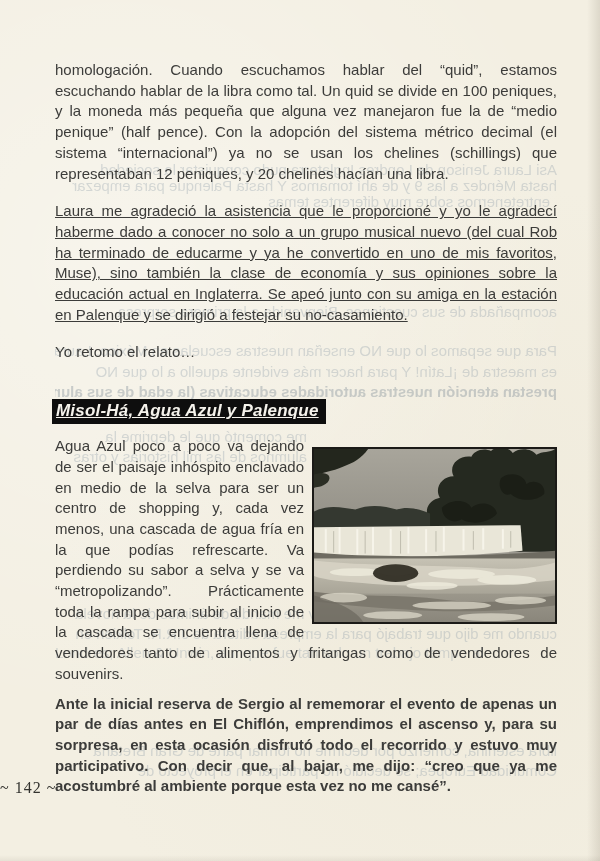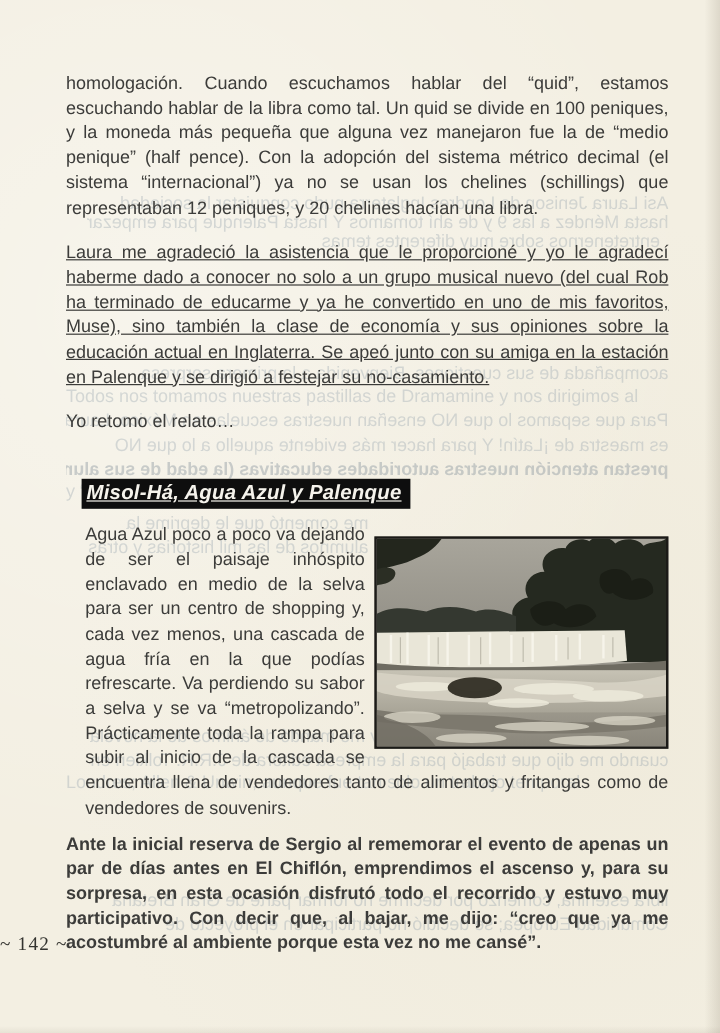--- a/index.html
+++ b/index.html
@@ -39,21 +39,21 @@
   .content{
     position:absolute;left:55px;top:60px;width:502px;z-index:2;
   }
   .content p{
     margin:0;
     font-size:15px;line-height:20.7px;
     text-align:justify;
   }
   .p2{margin-top:17px !important;text-decoration:underline;}
   .p3{margin-top:17px !important;text-align:right;}
-  .section{position:relative;margin-top:36px;padding-top:37px;margin-left:16px;}
+  .section{position:relative;margin-top:36px;padding-top:37px;}
   .heading{
     position:absolute;left:-3px;top:0;
     background:#0e0e0e;
     color:#f5f3ec;
     font-size:17px;font-weight:bold;font-style:italic;
     padding:2px 7px 3px 4px;
     margin:0;white-space:nowrap;
     letter-spacing:0.2px;
   }
   .heading span{text-decoration:underline;}
@@ -77,21 +77,20 @@
 </style>
 </head>
 <body>
 
 <div class="page">
 
   <div class="ghost mirror" style="top:160px;">Asi Laura Jenison de Londres Inglaterra pudo conquistar la sociedad</div>
   <div class="ghost mirror" style="top:176px;">hasta Méndez a las 9 y de ahí tomamos Y hasta Palenque para empezar</div>
   <div class="ghost mirror" style="top:192px;left:130px;width:420px;">entretenernos sobre muy diferentes temas</div>
   <div class="ghost mirror" style="top:302px;">acompañada de sus cuestiones. Bienvenida a la primera sorpresa</div>
-  <div class="ghost" style="top:321px;">Todos nos tomamos nuestras pastillas de Dramamine y nos dirigimos al</div>
   <div class="ghost mirror" style="top:341px;">Para que sepamos lo que NO enseñan nuestras escuelas en México. Laura</div>
   <div class="ghost mirror" style="top:362px;">es maestra de ¡Latín! Y para hacer más evidente aquello a lo que NO</div>
   <div class="ghost mirror bold" style="top:382px;">prestan atención nuestras autoridades educativas (la edad de sus alumnas</div>
   <div class="ghost" style="top:400px;width:252px;">y “casualmente”, Aldemar se estacionó en un lugar que</div>
   <div class="ghost mirror" style="top:427px;width:252px;">me comentó que le deprime la</div>
   <div class="ghost mirror" style="top:447px;width:252px;">alumnos de las mil historias y otras</div>
   <div class="ghost mirror" style="top:604px;">También platicamos sobre literatura y me mandó de ánimos de la novela</div>
   <div class="ghost mirror" style="top:624px;">cuando me dijo que trabajó para la empresa editora de J.R.R. Tolkien en</div>
   <div class="ghost" style="top:643px;">Londres; Allen &amp; Unwin, aunque fue tan solo un trabajo temporal</div>
   <div class="ghost mirror" style="top:741px;">libra esterlina, comenzó por decirme no formar parte de Gran Bretaña</div>

